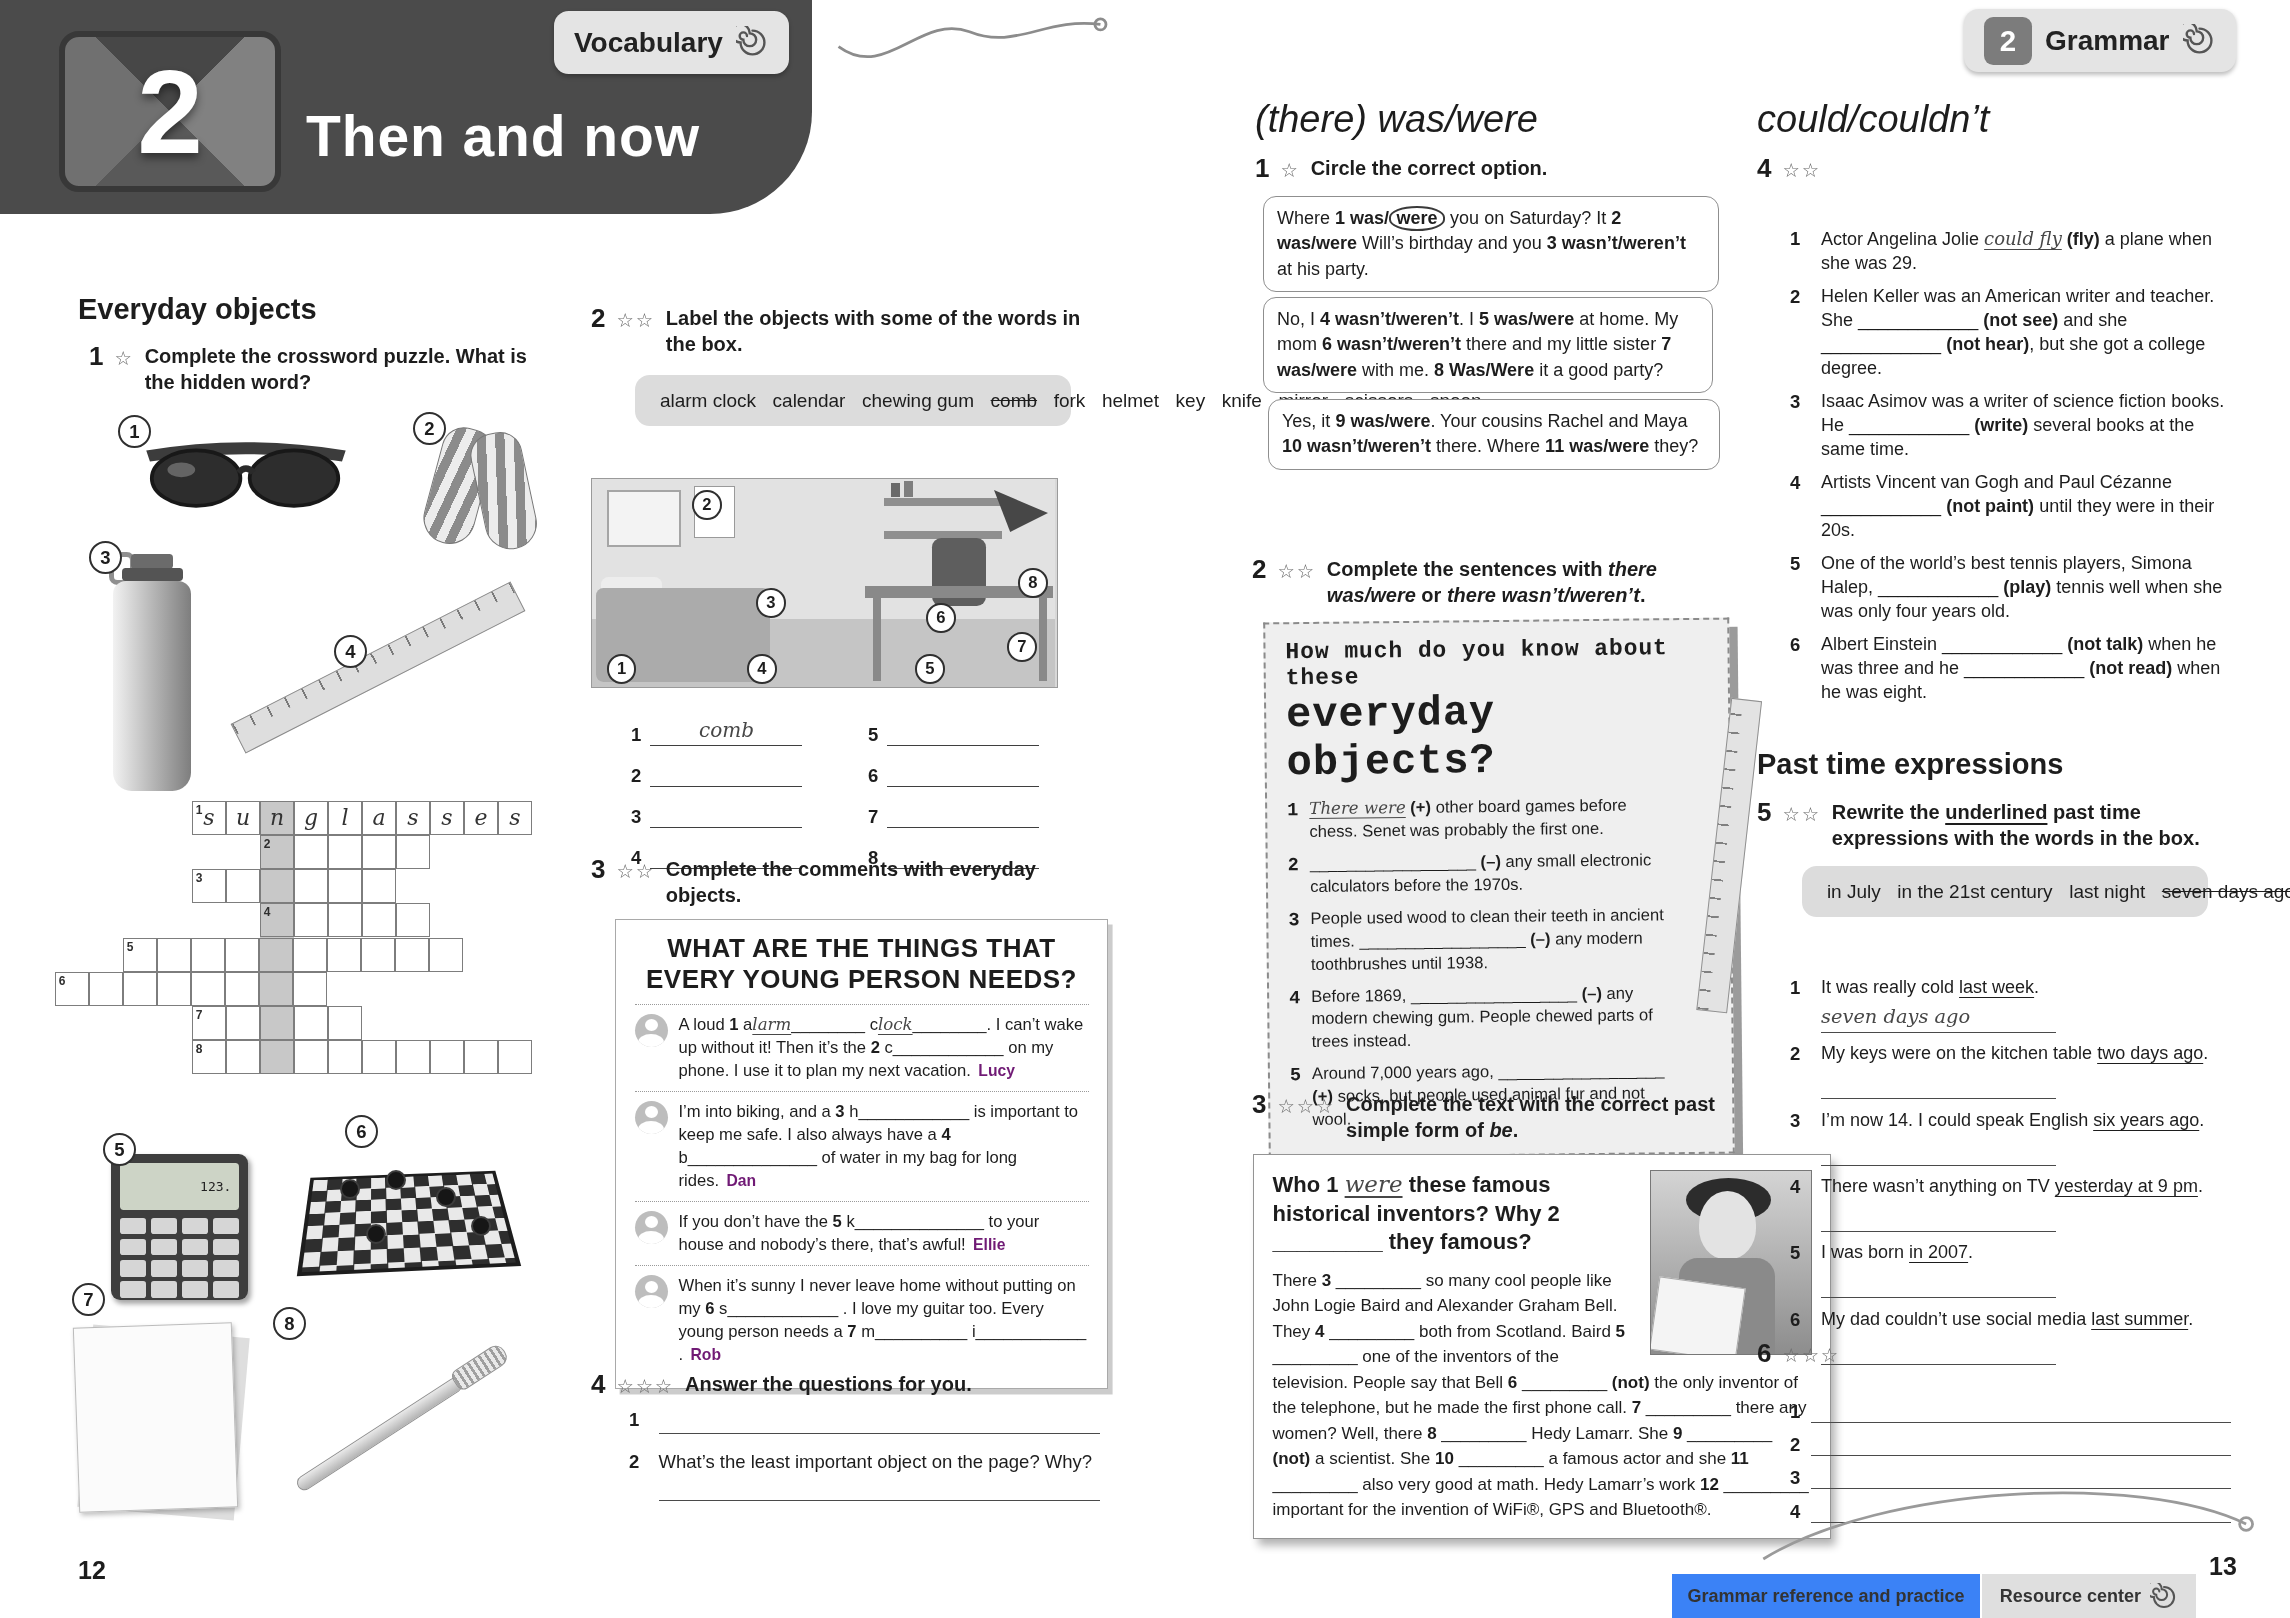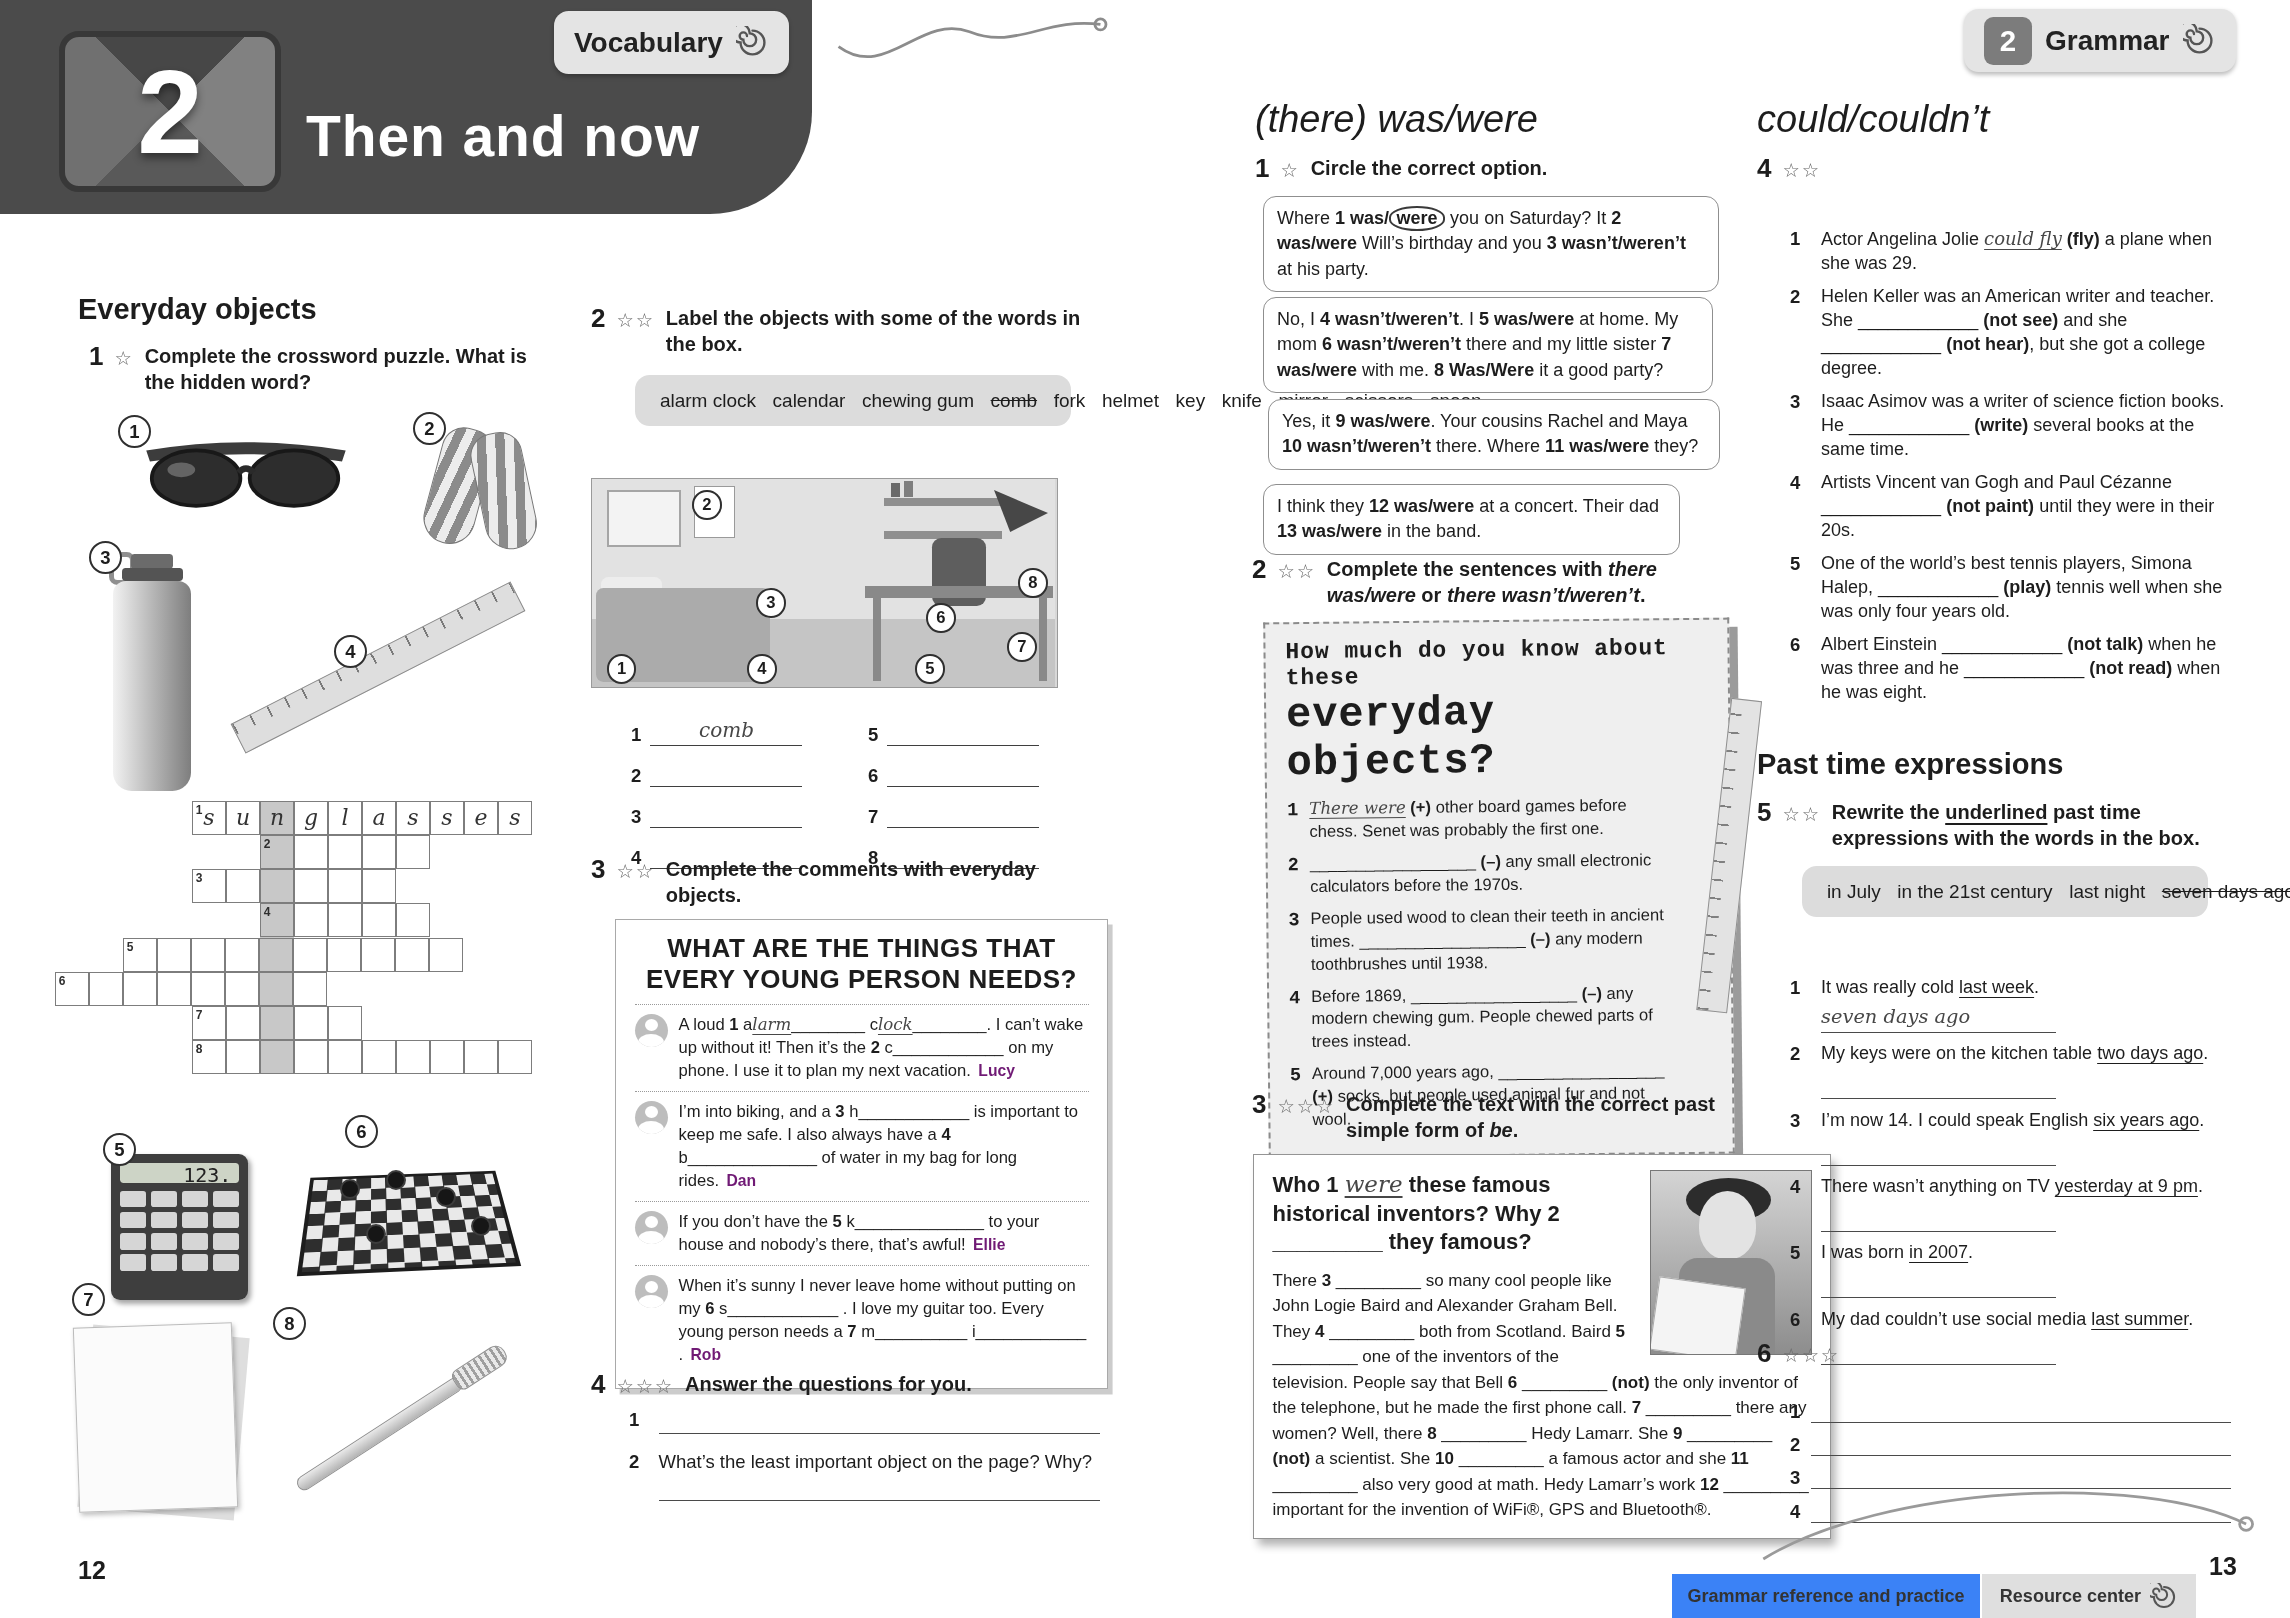--- a/index.html
+++ b/index.html
@@ -80,21 +80,21 @@
 .numitem > b{position:absolute;left:0;top:0;font-size:18.5px}
 .ansunder{width:235px;border-bottom:1.8px solid #4a4a4a;height:29.5px;margin-top:3.7px;font-size:19.4px}
 .longline{display:flex;gap:11px;align-items:flex-end;height:24px;margin-bottom:9.2px}
 .longline b{font-size:18.5px}
 .longline .fill{flex:1;border-bottom:1.8px solid #4a4a4a;height:22px}
 
 .fbtn{height:45px;display:flex;align-items:center;justify-content:center;gap:9.2px;font-weight:bold;font-size:18px;color:#333}
 
 .sock{position:absolute;width:52px;height:118px;border-radius:24px 24px 28px 28px;background:repeating-linear-gradient(100deg,#ececec 0 9.2px,#8b8b8b 9.2px 18.5px);border:1.8px solid #777}
 .calc{width:137px;height:146px;background:#3e3e3e;border-radius:9.2px;padding:9.2px;box-shadow:2.8px 3.7px 5.5px rgba(0,0,0,.35)}
-.cscreen{height:20px;background:#cdd4c6;border-radius:3.7px;display:flex;align-items:flex-start;justify-content:flex-end;padding:0 7.4px;font-family:"DejaVu Sans Mono",monospace;font-size:20px;color:#222;margin-bottom:7.4px}
+.cscreen{height:47px;background:#cdd4c6;border-radius:3.7px;display:flex;align-items:center;justify-content:flex-end;padding:0 7.4px;font-family:"DejaVu Sans Mono",monospace;font-size:13px;color:#222;margin-bottom:7.4px}
 .ckeys{display:grid;grid-template-columns:repeat(4,1fr);gap:4.6px}
 .key{height:16.6px;background:#d6d6d6;border-radius:2.8px}
 .piece{position:absolute;width:20px;height:20px;border-radius:50%;background:#161616;border:2.8px solid #3d3d3d}
 .scene{width:467px;height:210px;border:1.8px solid #9a9a9a;background:#d8d8d8;overflow:hidden}
 </style>
 </head>
 <body>
 
 <div id="page">
 
@@ -439,21 +439,20 @@
 
   <div class="abs exhead" style="left:1255px;top:155px;width:466px">
     <span class="n">1</span>
     <span class="stars">☆</span>
     <span class="t">Circle the correct option.</span>
   </div>
 
   <div class="abs bubble" style="left:1263px;top:196px;width:456px"><span>Where </span><span class="seg-b">1 </span><span class="seg-b">was/</span><span class="seg-b seg-c">were</span><span> you on Saturday? It </span><span class="seg-b">2 was/were</span><span> Will’s birthday and you </span><span class="seg-b">3 wasn’t/weren’t</span><span> at his party.</span></div>
   <div class="abs bubble" style="left:1263px;top:297px;width:450px"><span>No, I </span><span class="seg-b">4 wasn’t/weren’t</span><span>. I </span><span class="seg-b">5 was/were</span><span> at home. My mom </span><span class="seg-b">6 wasn’t/weren’t</span><span> there and my little sister </span><span class="seg-b">7 was/were</span><span> with me. </span><span class="seg-b">8 Was/Were</span><span> it a good party?</span></div>
   <div class="abs bubble" style="left:1268px;top:399px;width:452px"><span>Yes, it </span><span class="seg-b">9 was/were</span><span>. Your cousins Rachel and Maya </span><span class="seg-b">10 wasn’t/weren’t</span><span> there. Where </span><span class="seg-b">11 was/were</span><span> they?</span></div>
-  <div class="abs bubble" style="left:1263px;top:484px;width:417px"><span>I think they </span><span class="seg-b">12 was/were</span><span> at a concert. Their dad </span><span class="seg-b">13 was/were</span><span> in the band.</span></div>
 
   <div class="abs exhead" style="left:1252px;top:556px;width:471px">
     <span class="n">2</span>
     <span class="stars">☆☆</span>
     <span class="t"><span>Complete the sentences with </span><span class="seg-i">there was/were</span><span> or </span><span class="seg-i">there wasn’t/weren’t</span><span>.</span></span>
   </div>
 
   <div class="abs quizbox" style="left:1266px;top:620px">
     <div class="qt1">How much do you know about these</div>
     <div class="qt2">everyday objects?</div>

